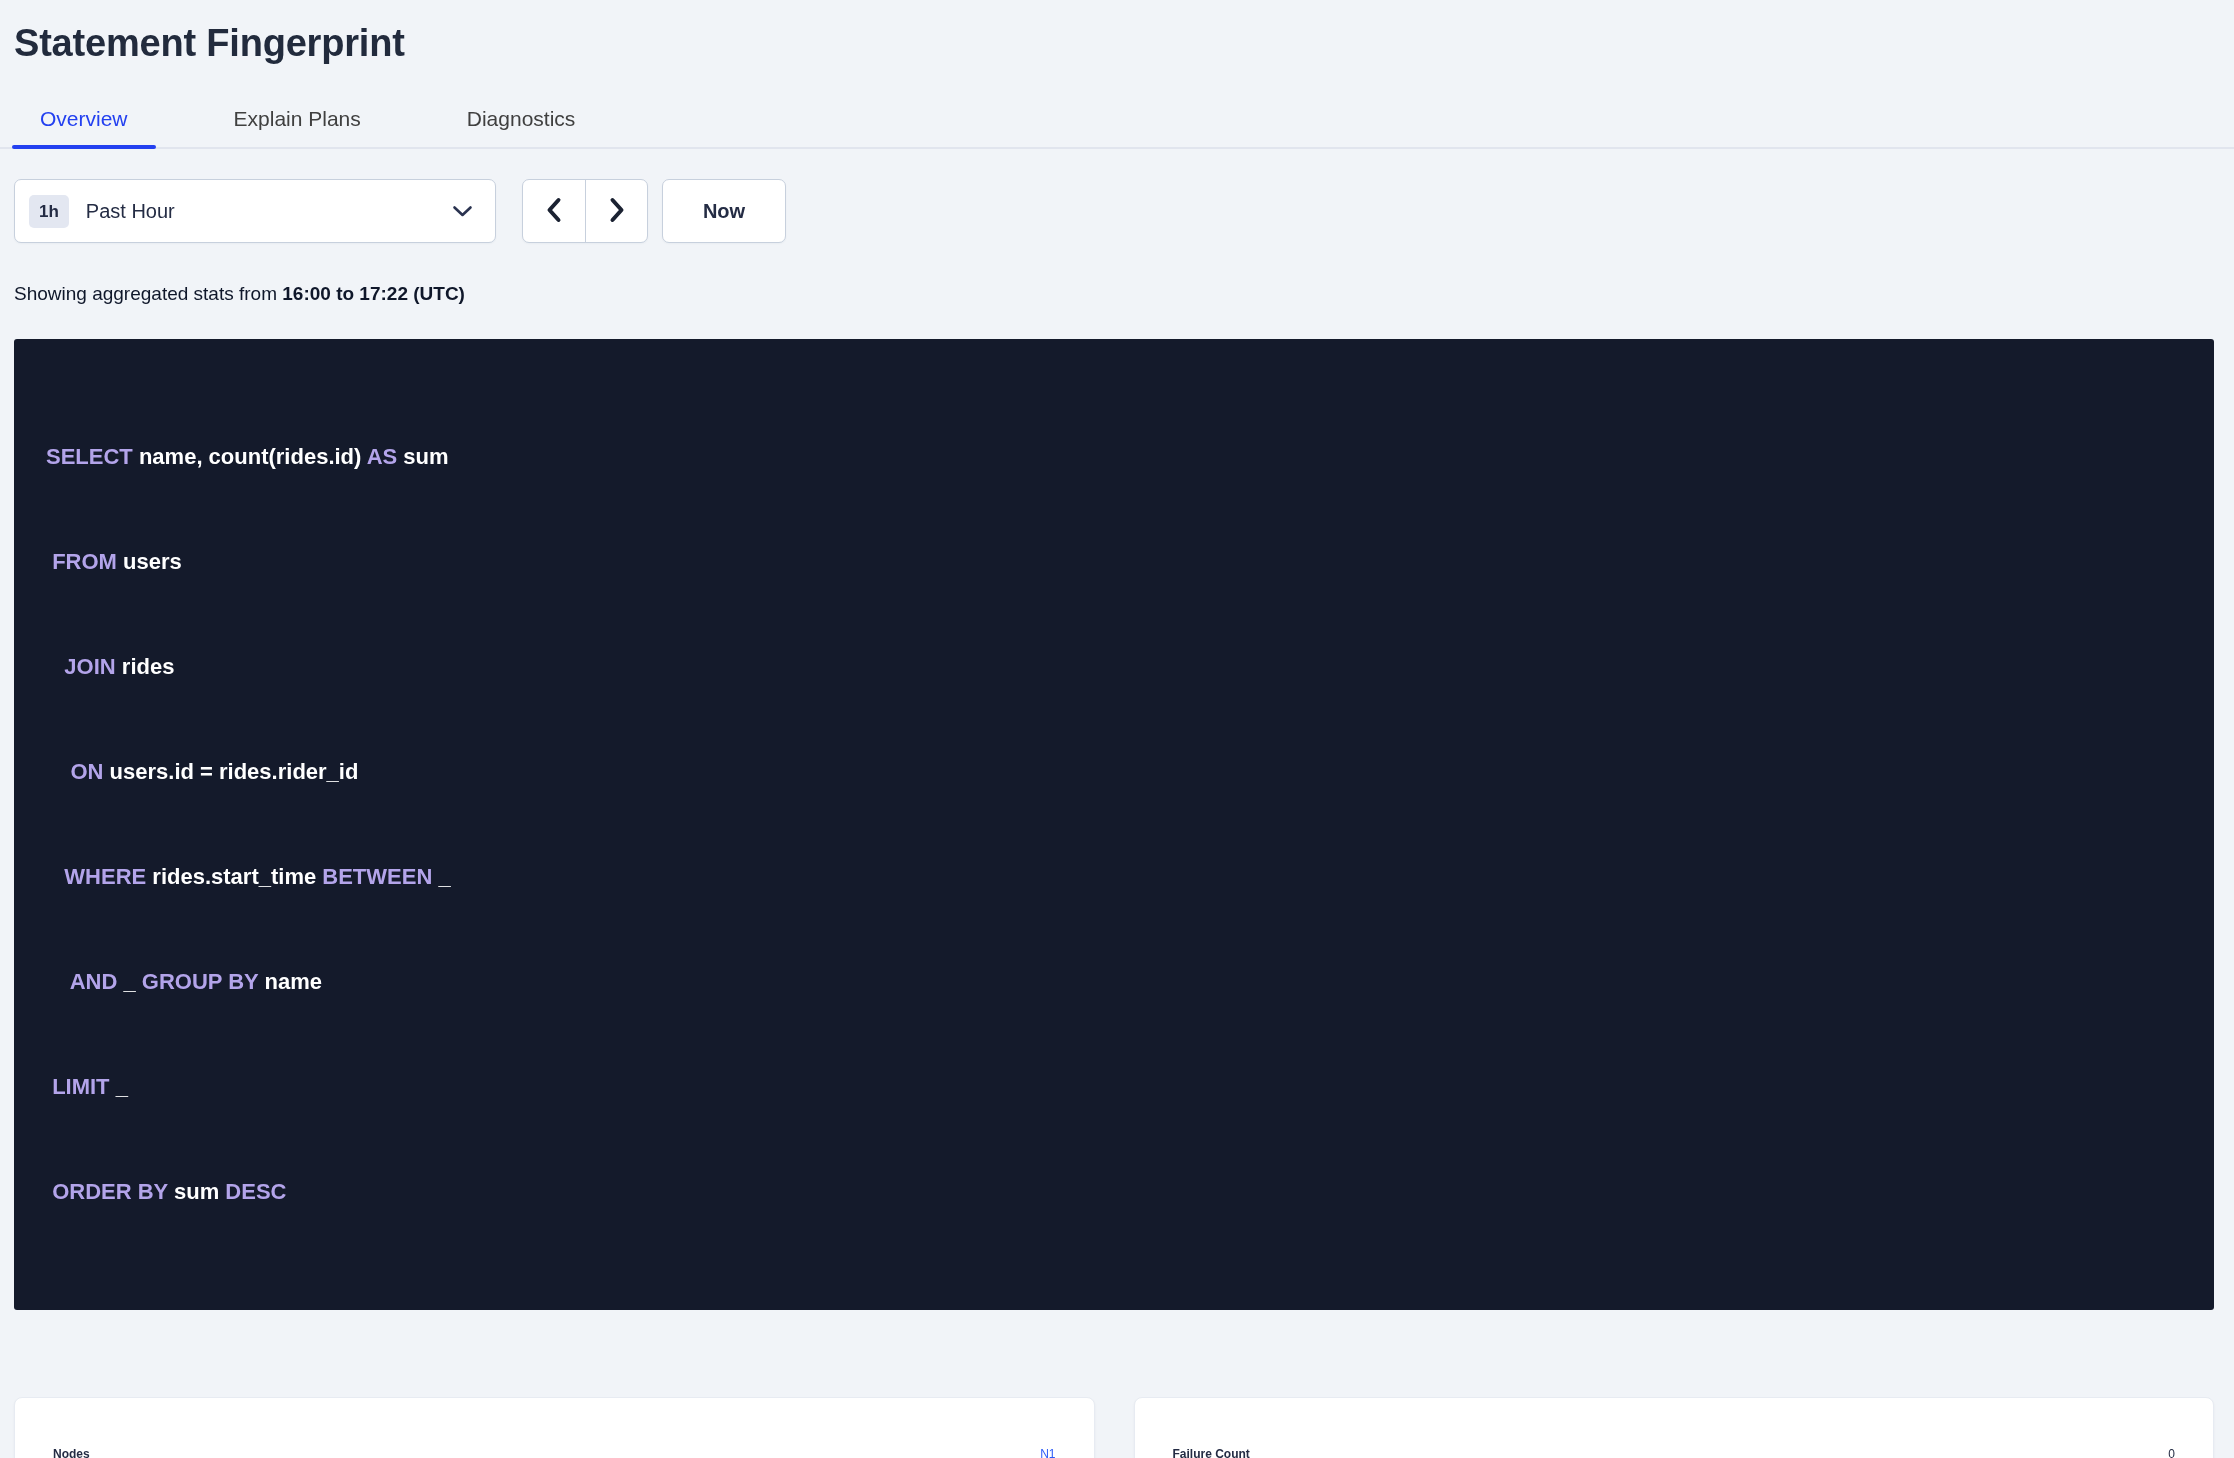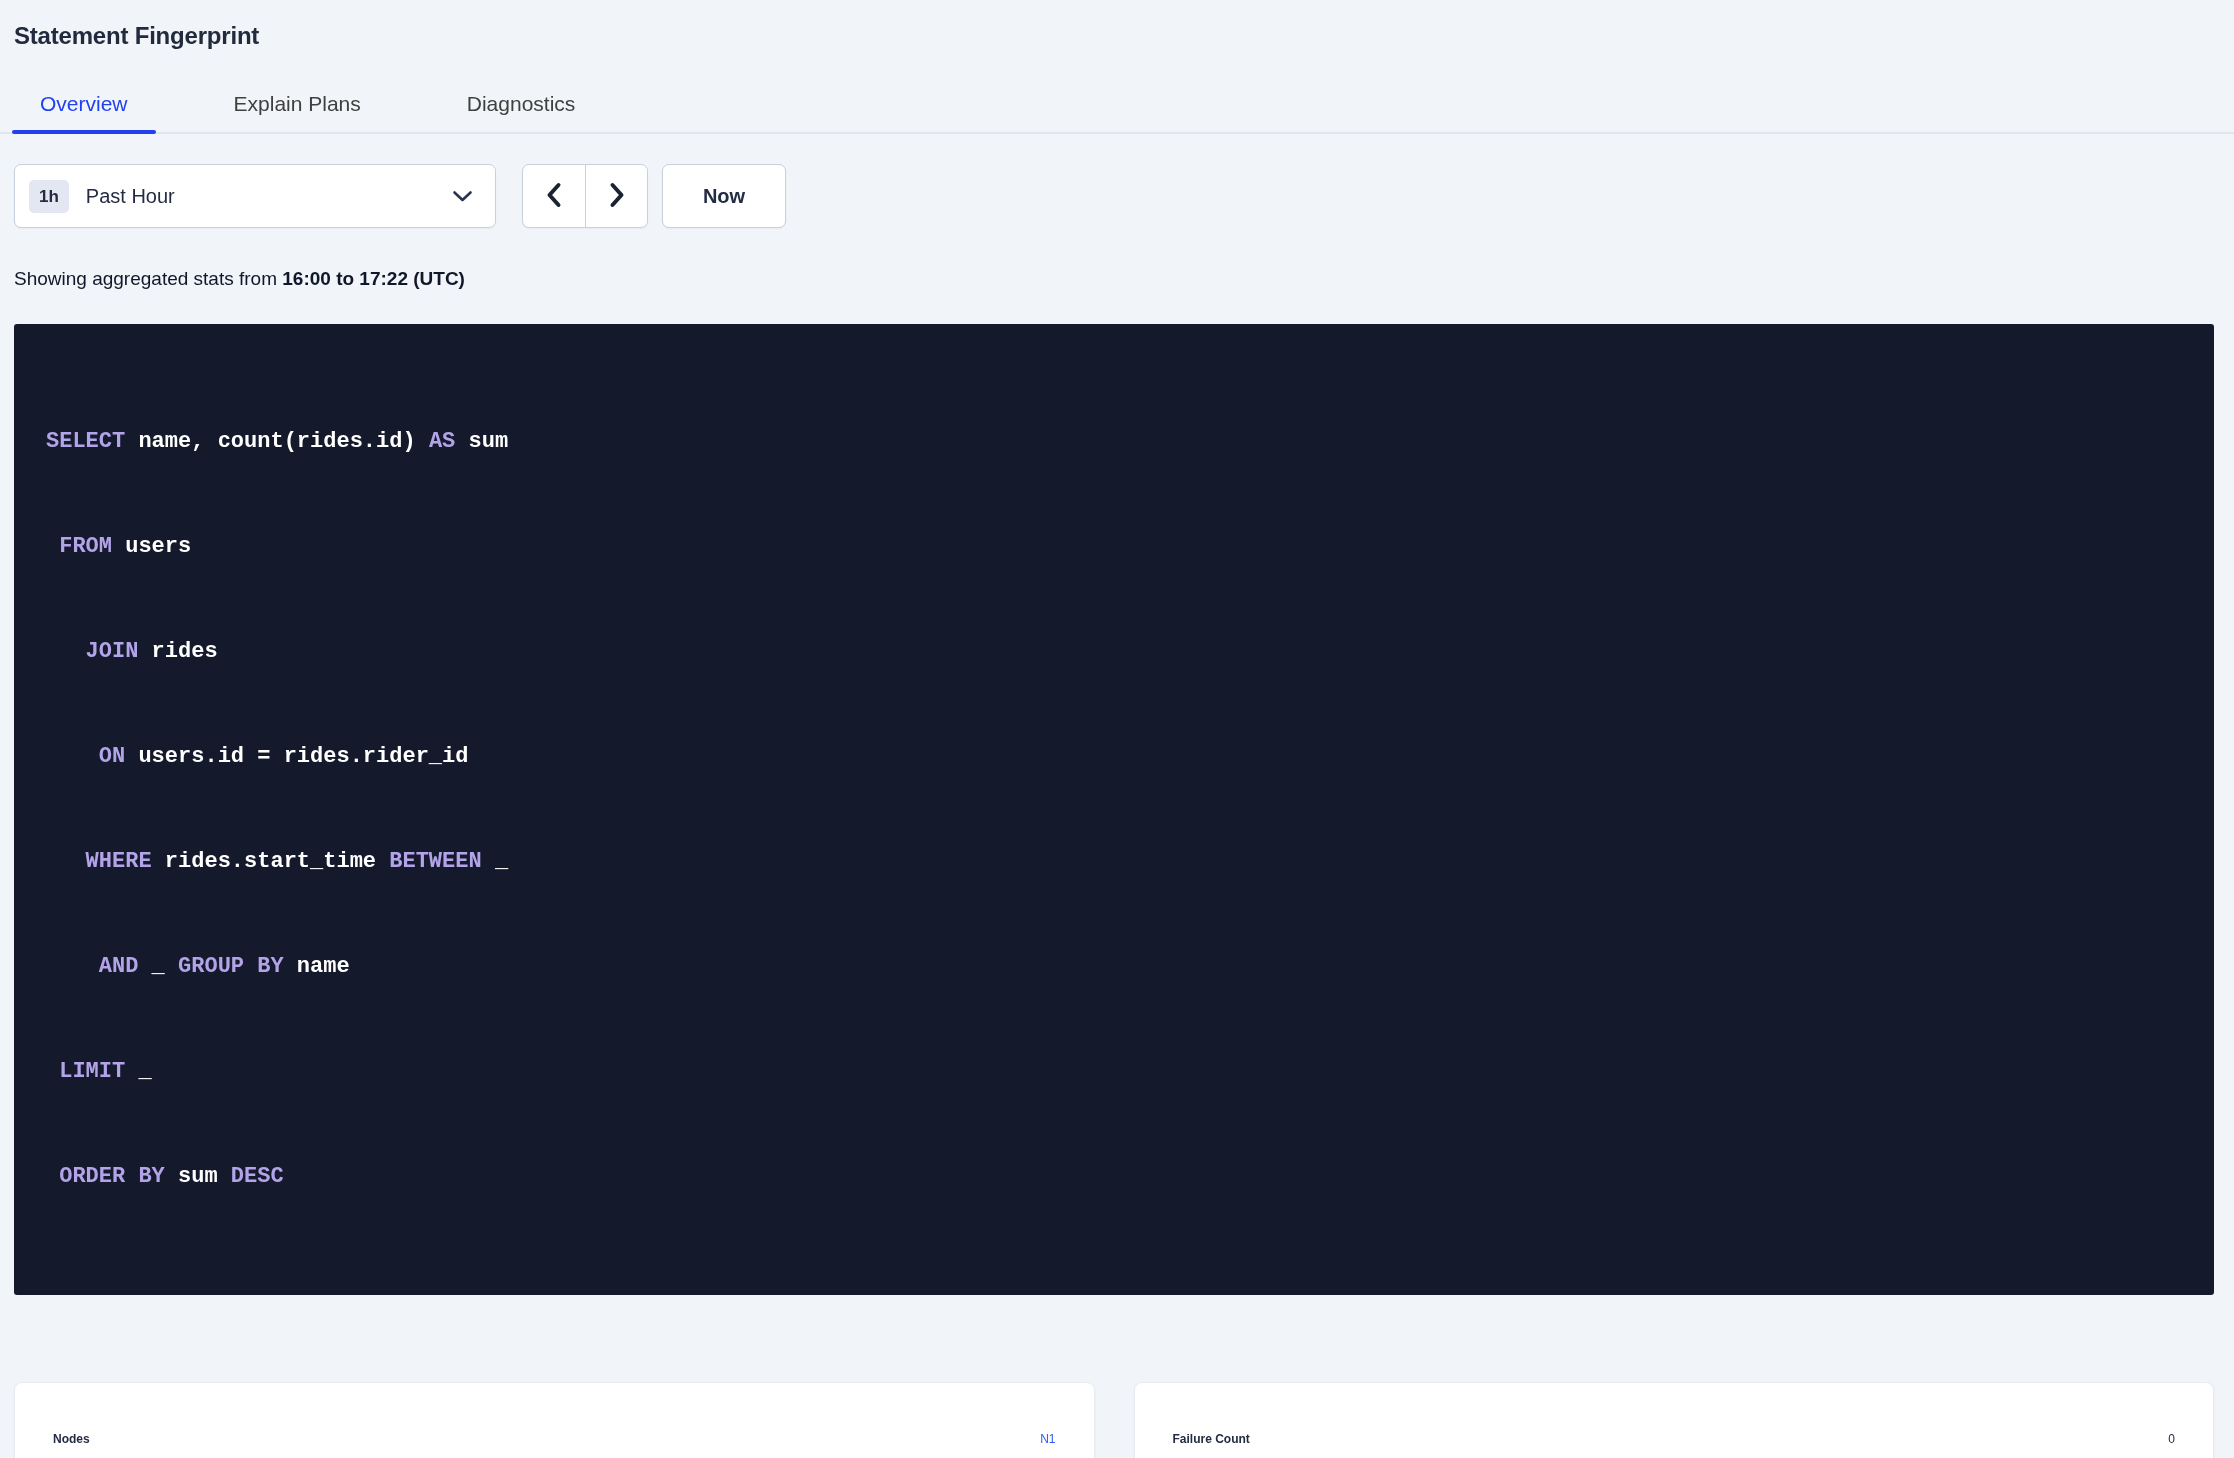--- a/index.html
+++ b/index.html
@@ -8,21 +8,21 @@
     width: 2234px; height: 1458px;
     font-family: "Liberation Sans", sans-serif;
     color: #242c44;
     font-size: 20px;
     overflow: hidden;
   }
   .page { padding: 0 20px 0 14px; }
 
   h1.page-title {
     margin: 22px 0 0 0;
-    font-size: 24px;
+    font-size: 38px;
     font-weight: 700;
     color: #222b3d;
     letter-spacing: -0.2px;
   }
 
   
   .tabs-wrap {
     display: flex;
     margin: 30px -20px 0 -14px;
     padding: 0 20px 0 12px;
@@ -106,21 +106,21 @@
   
   .stats-note { margin: 40px 0 0 0; font-size: 19px; color: #0f172a; }
   .stats-note strong { font-weight: 700; }
 
   
   .sql-box {
     margin-top: 34px;
     background: #141a2b;
     border-radius: 3px;
     padding: 30px 32px 31px 32px;
-    font-family: Liberation Mono, monospace;
+    font-family: Liberation Sans, sans-serif;
     font-size: 22px;
     font-weight: 700;
     line-height: 35px;
     color: #ffffff;
     white-space: pre;
     overflow: hidden;
   }
   .sql-box .kw { color: #b3a4ea; }
   .sql-box .tx { color: #ffffff; }
 

